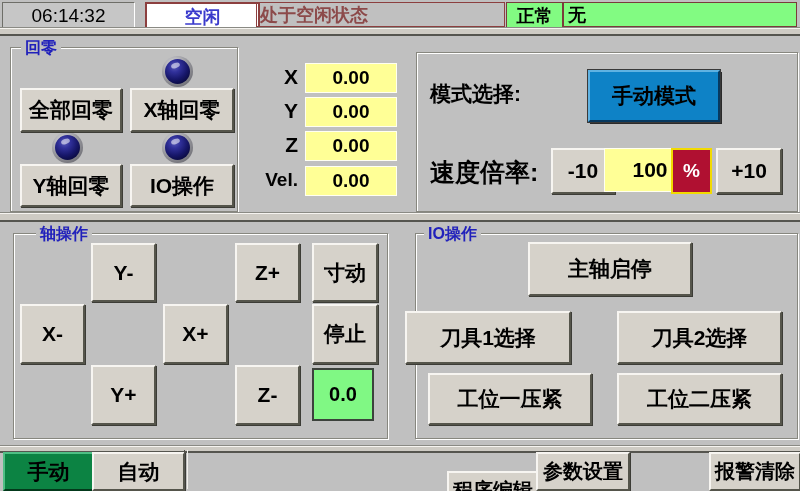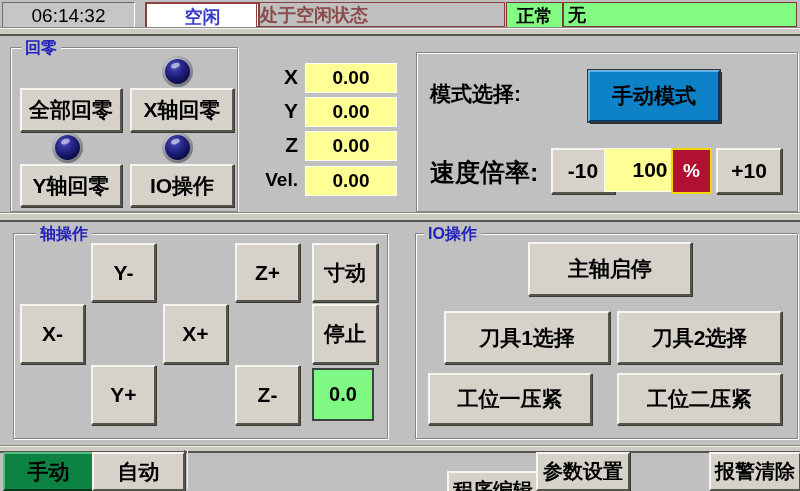--- a/index.html
+++ b/index.html
@@ -103,21 +103,21 @@
   <div class="abs btn flexc" style="left:163px;top:304px;width:61px;height:56px;font-size:21px;">X+</div>
   <div class="abs btn flexc" style="left:312px;top:304px;width:62px;height:56px;font-size:21px;">停止</div>
   <div class="abs btn flexc" style="left:91px;top:365px;width:61px;height:56px;font-size:21px;">Y+</div>
   <div class="abs btn flexc" style="left:235px;top:365px;width:61px;height:56px;font-size:21px;">Z-</div>
   <div class="abs green-box flexc" style="left:312px;top:368px;width:62px;height:53px;font-size:20px;box-sizing:border-box;">0.0</div>
 
   <div class="abs groupbox" style="left:415px;top:233px;width:381px;height:204px;">
     <span class="gb-title" style="left:8px;">IO操作</span>
   </div>
   <div class="abs btn flexc" style="left:528px;top:242px;width:160px;height:50px;font-size:21px;">主轴启停</div>
-  <div class="abs btn flexc" style="left:444px;top:311px;width:162px;height:49px;font-size:21px;">刀具1选择</div>
+  <div class="abs btn flexc" style="left:405px;top:311px;width:162px;height:49px;font-size:21px;">刀具1选择</div>
   <div class="abs btn flexc" style="left:617px;top:311px;width:161px;height:49px;font-size:21px;">刀具2选择</div>
   <div class="abs btn flexc" style="left:428px;top:373px;width:160px;height:48px;font-size:21px;">工位一压紧</div>
   <div class="abs btn flexc" style="left:617px;top:373px;width:161px;height:48px;font-size:21px;">工位二压紧</div>
 
   <div class="abs ridge" style="top:446px;height:4px;"></div>
 
   <div class="abs btn btn-green flexc" style="left:3px;top:452px;width:87px;height:35px;font-size:21px;">手动</div>
   <div class="abs btn flexc" style="left:92px;top:452px;width:89px;height:35px;font-size:21px;">自动</div>
   <div class="abs" style="left:184px;top:450px;width:2px;height:39px;border-left:1px solid #55554f;border-right:1px solid #f2f0ec;"></div>
   <div class="abs btn flexc" style="left:447px;top:471px;width:88px;height:35px;font-size:20px;text-align:right;">程序编辑</div>

